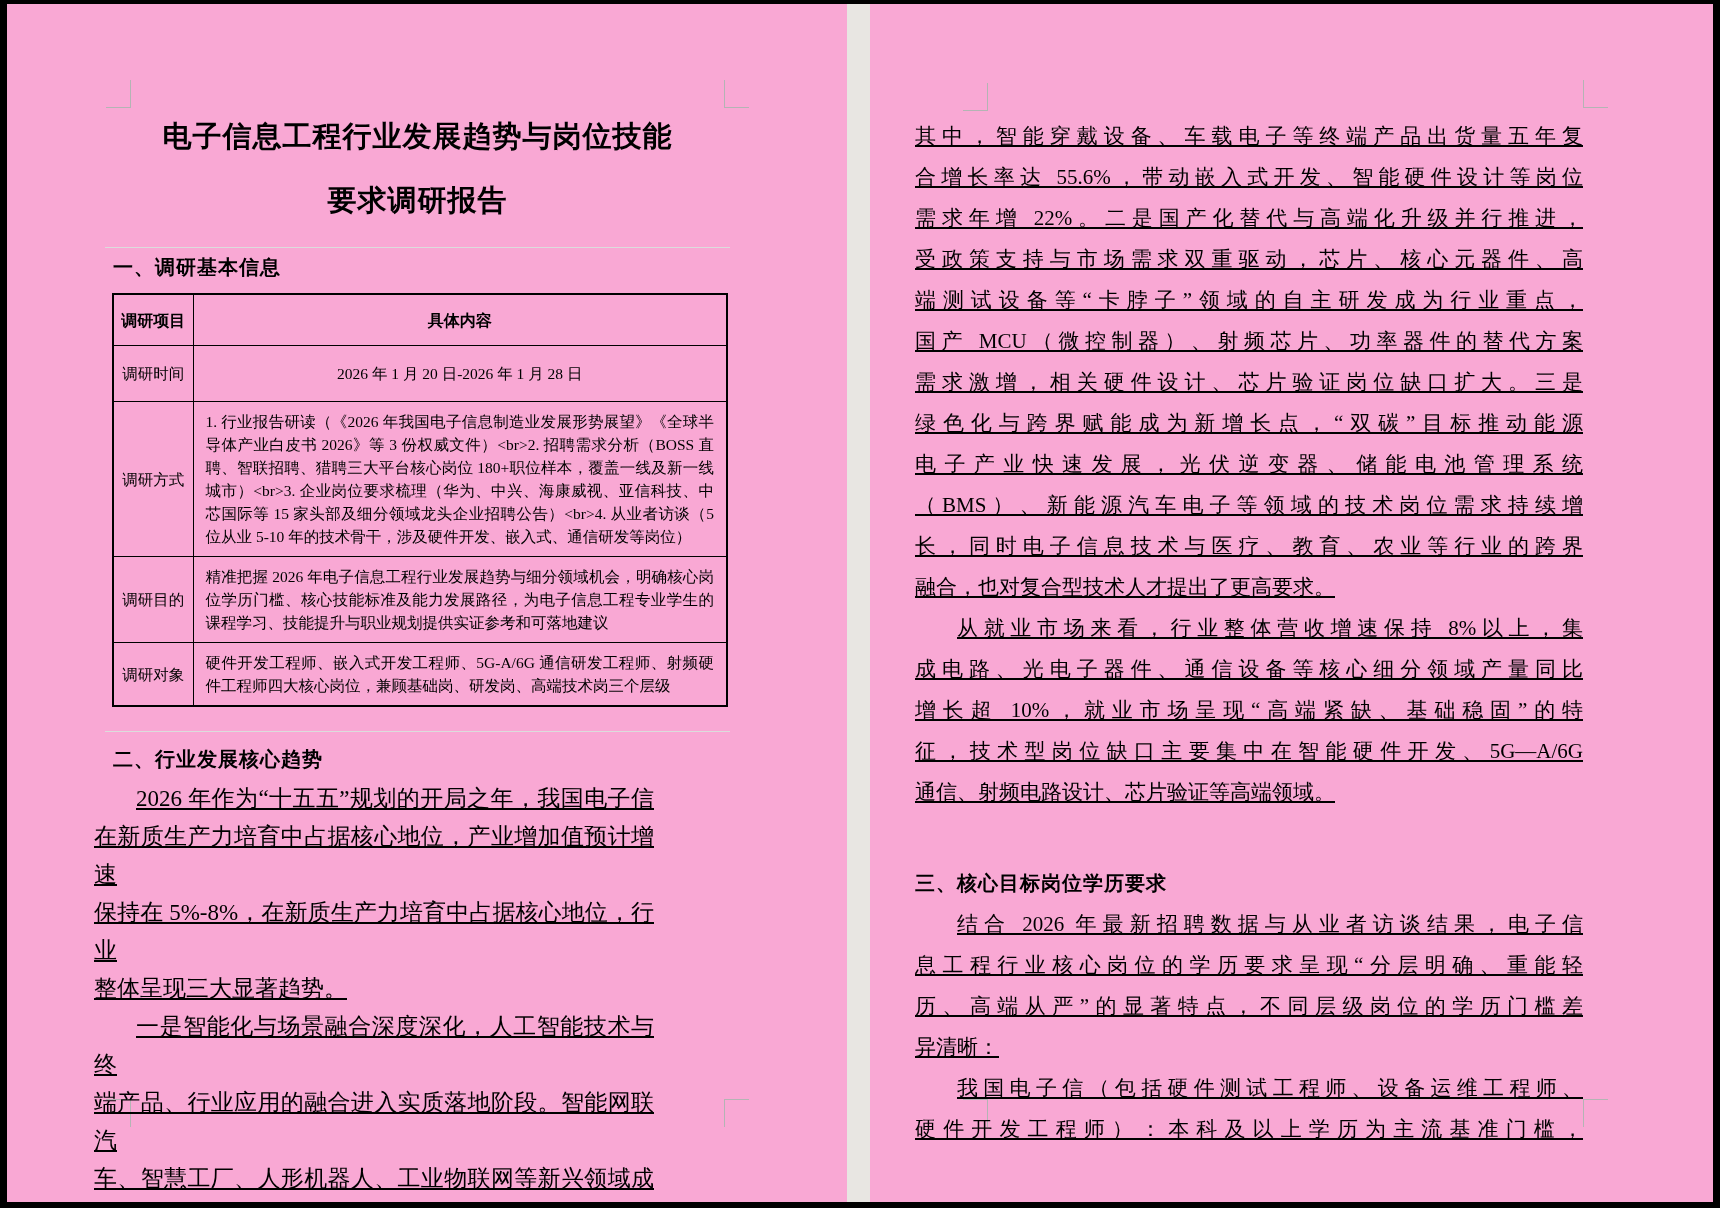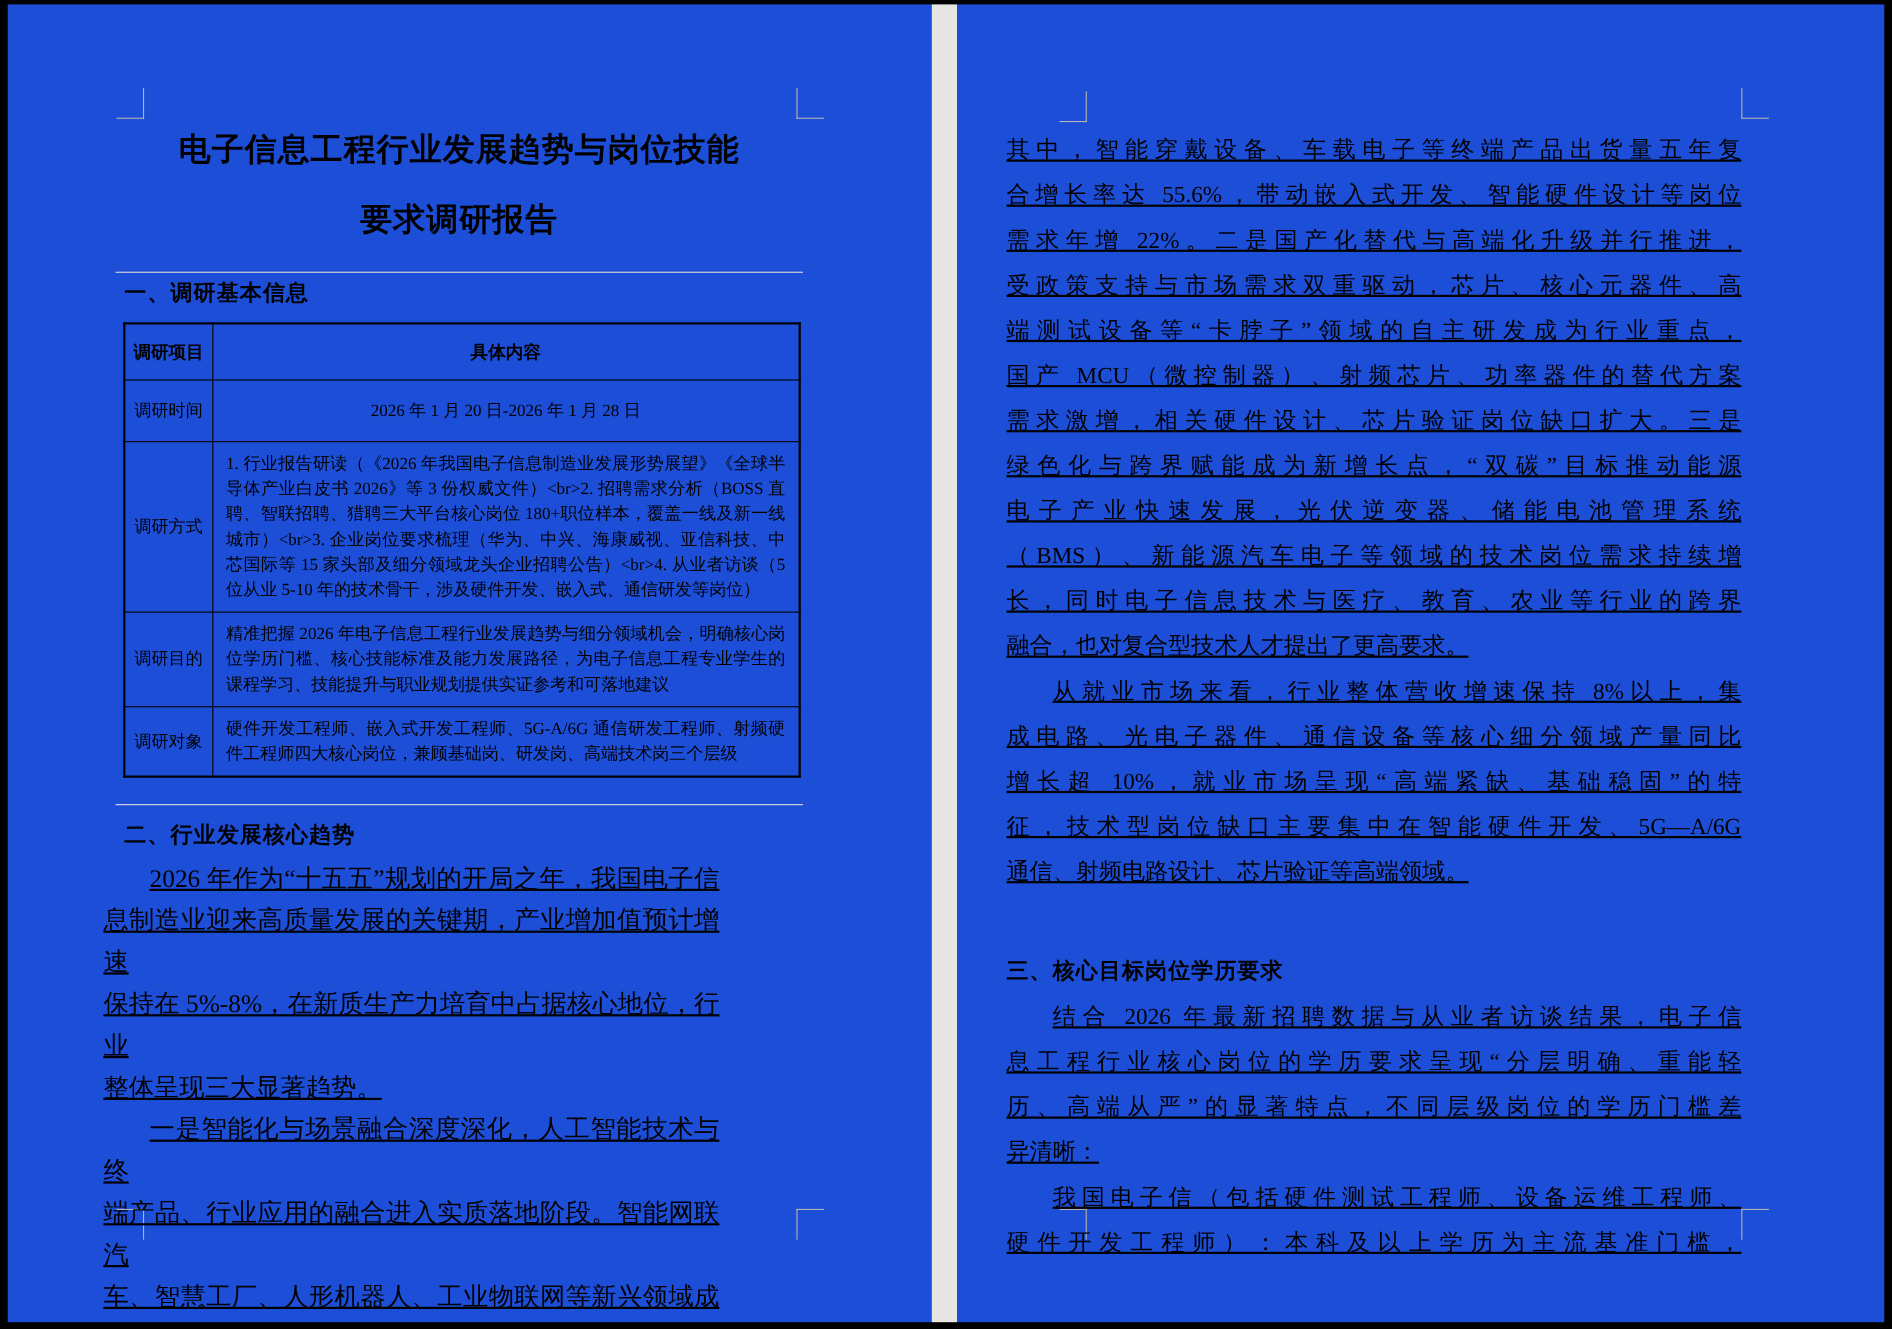--- a/index.html
+++ b/index.html
@@ -1,18 +1,18 @@
 <!DOCTYPE html>
 <html><head>
 <meta charset="utf-8">
 <style>
   html,body{margin:0;padding:0;background:#000;}
   .canvas{position:relative;width:1720px;height:1208px;background:#000;overflow:hidden;
           font-family:"Liberation Serif", serif;color:#000;}
-  .page{position:absolute;top:4px;height:1198px;background:#1d4ed8;}
+  .page{position:absolute;top:4px;height:1198px;background:#f9a8d4;}
   .page-left{left:7px;width:840px;}
   .page-gap{position:absolute;top:4px;left:847px;width:23px;height:1198px;background:#e8e6e2;}
   .page-right{left:870px;width:843px;}
 
   
   .mark{position:absolute;width:24px;height:27px;}
   .mark.tl{border-right:1px solid #b4b4b4;border-bottom:1px solid #b4b4b4;}
   .mark.tr{border-left:1px solid #b4b4b4;border-bottom:1px solid #b4b4b4;}
   .mark.bl{border-right:1px solid #b4b4b4;border-top:1px solid #b4b4b4;}
   .mark.br{border-left:1px solid #b4b4b4;border-top:1px solid #b4b4b4;}
@@ -94,21 +94,21 @@
             <td class="content-cell">硬件开发工程师、嵌入式开发工程师、5G-A/6G 通信研发工程师、射频硬件工程师四大核心岗位，兼顾基础岗、研发岗、高端技术岗三个层级</td>
           </tr>
         </tbody>
     </table>
 
     <div class="rule rule2"></div>
     <h2 class="heading h2pos">二、行业发展核心趋势</h2>
 
     <div class="body-text left-body">
         <div class="line jst indent">2026 年作为“十五五”规划的开局之年，我国电子信</div>
-        <div class="line jst">息制造业迎来高质量发展的关键期，产业增加值预计增速</div>
+        <div class="line jst">在新质生产力培育中占据核心地位，产业增加值预计增速</div>
         <div class="line jst">保持在 5%-8%，在新质生产力培育中占据核心地位，行业</div>
         <div class="line njst">整体呈现三大显著趋势。</div>
         <div class="line jst indent">一是智能化与场景融合深度深化，人工智能技术与终</div>
         <div class="line jst">端产品、行业应用的融合进入实质落地阶段。智能网联汽</div>
         <div class="line jst">车、智慧工厂、人形机器人、工业物联网等新兴领域成为</div>
         <div class="line njst">技术落地的核心场景，核心技能标准及能力发展路径。</div>
       </div>
   </div>
 
   <div class="page-gap"></div>

